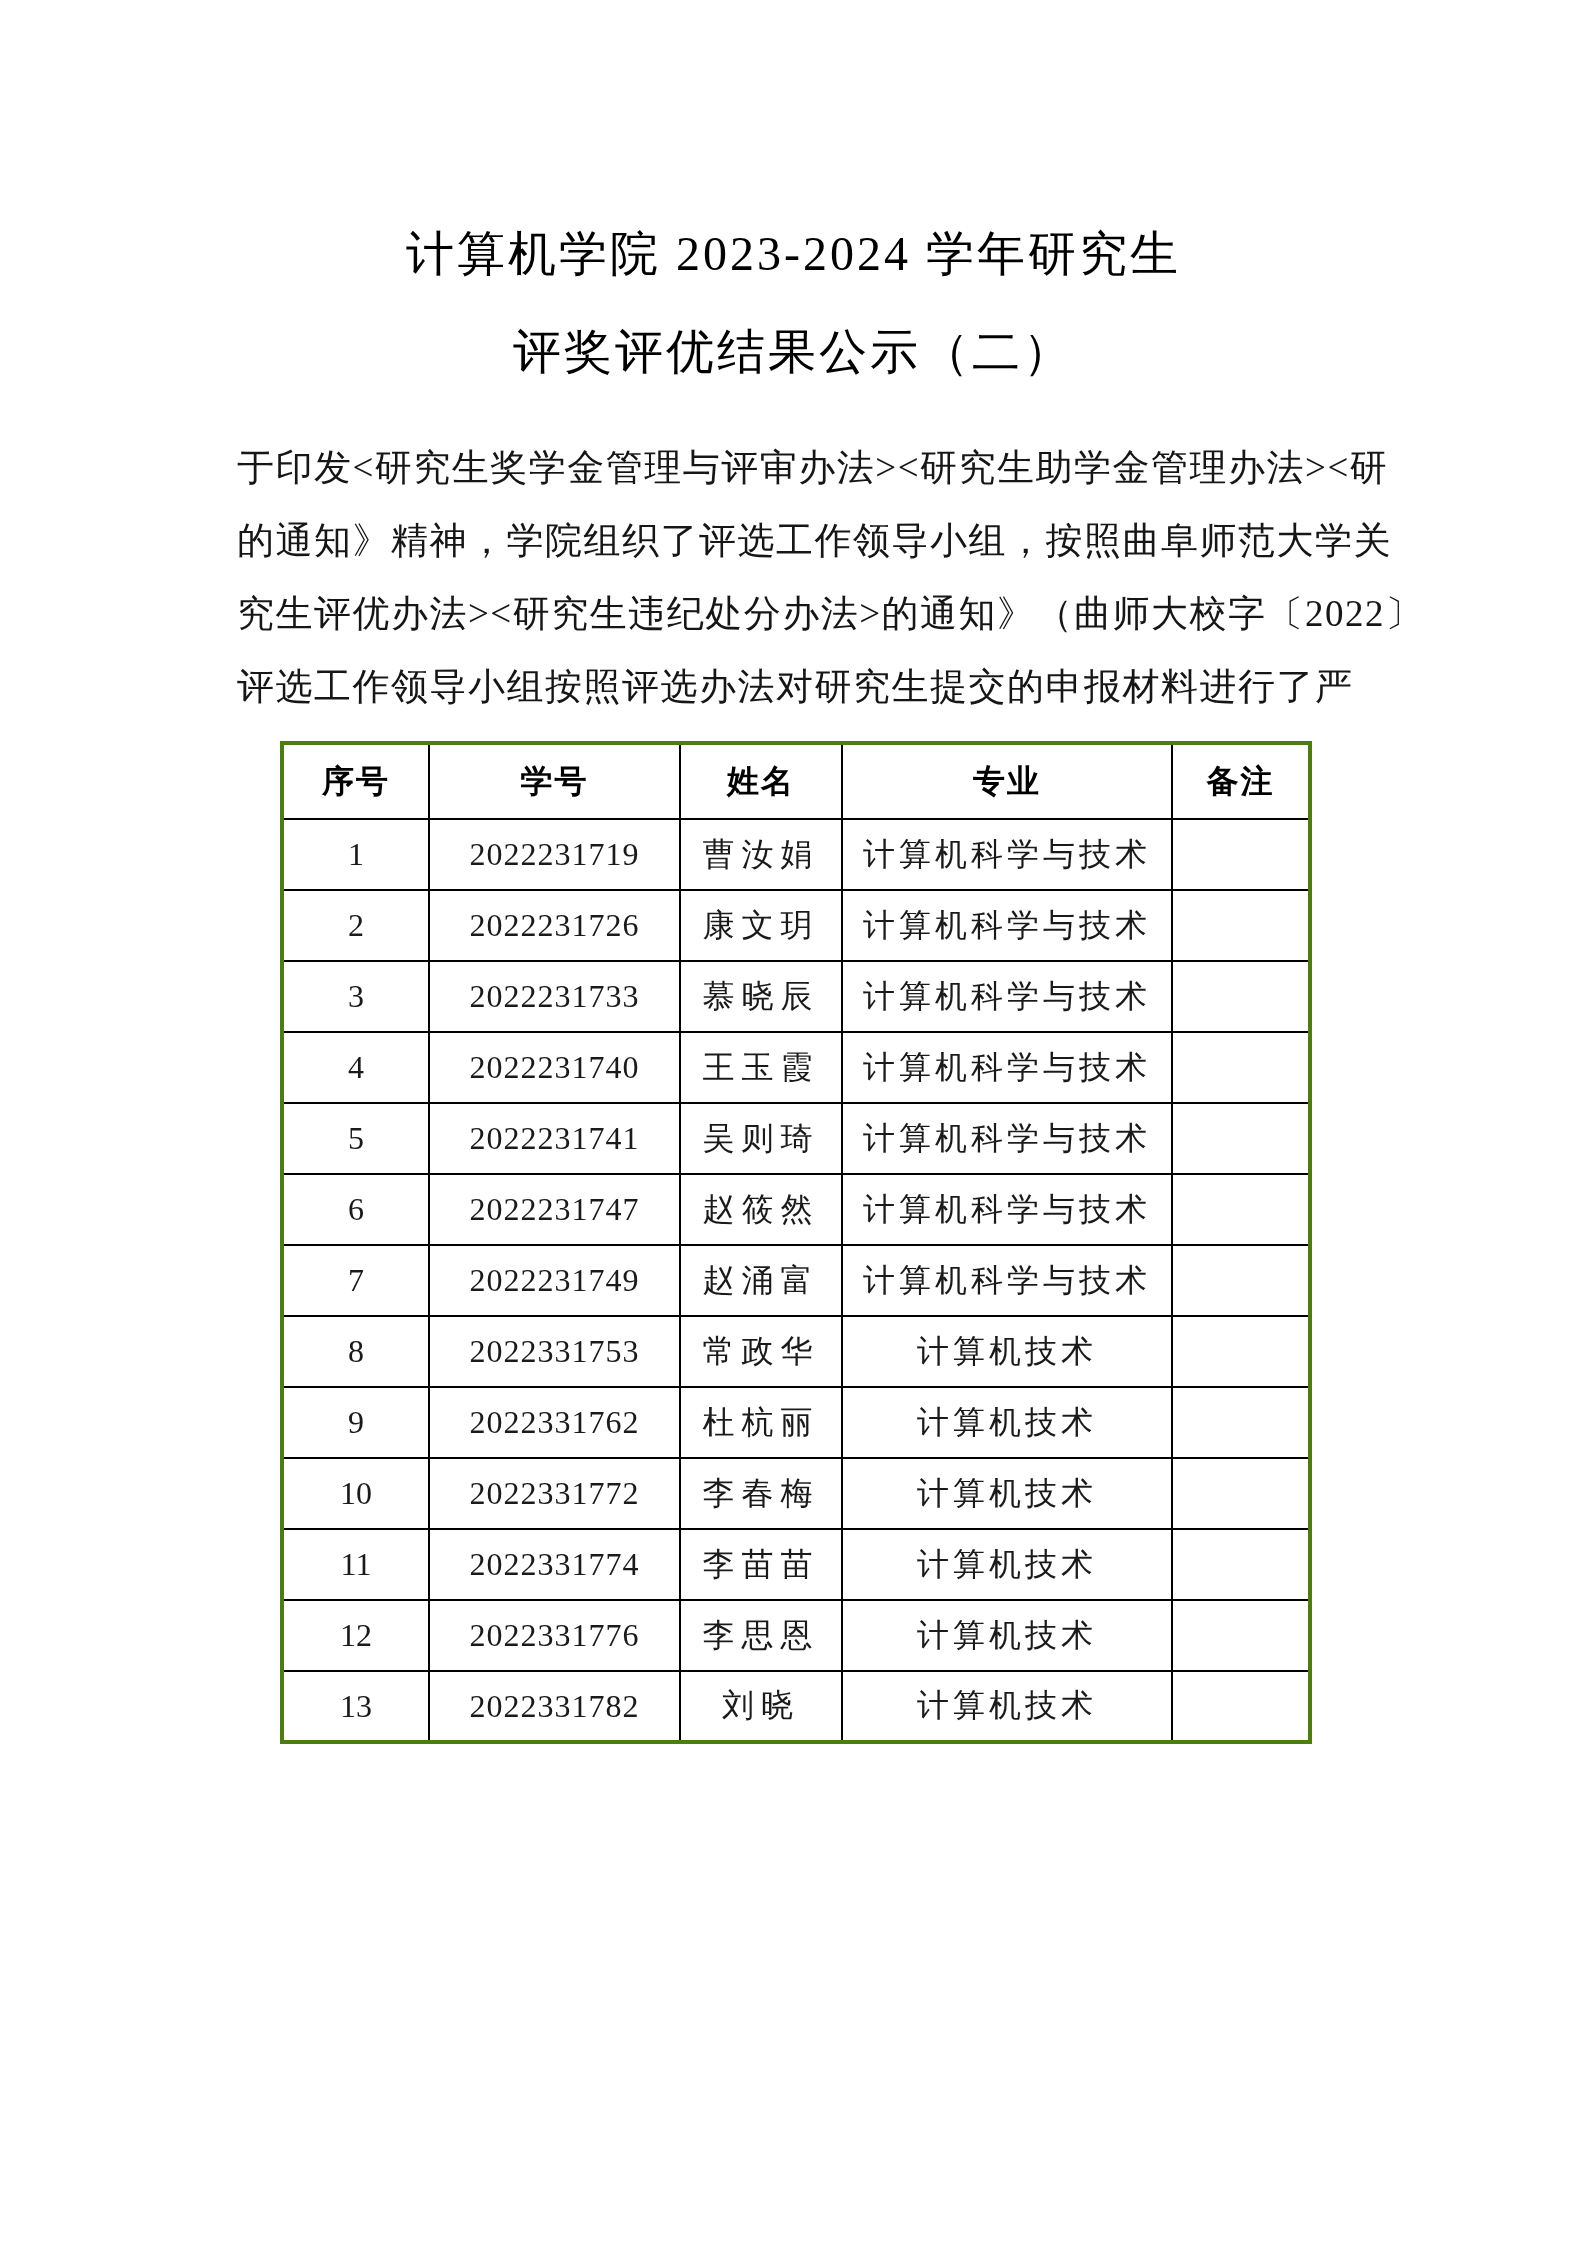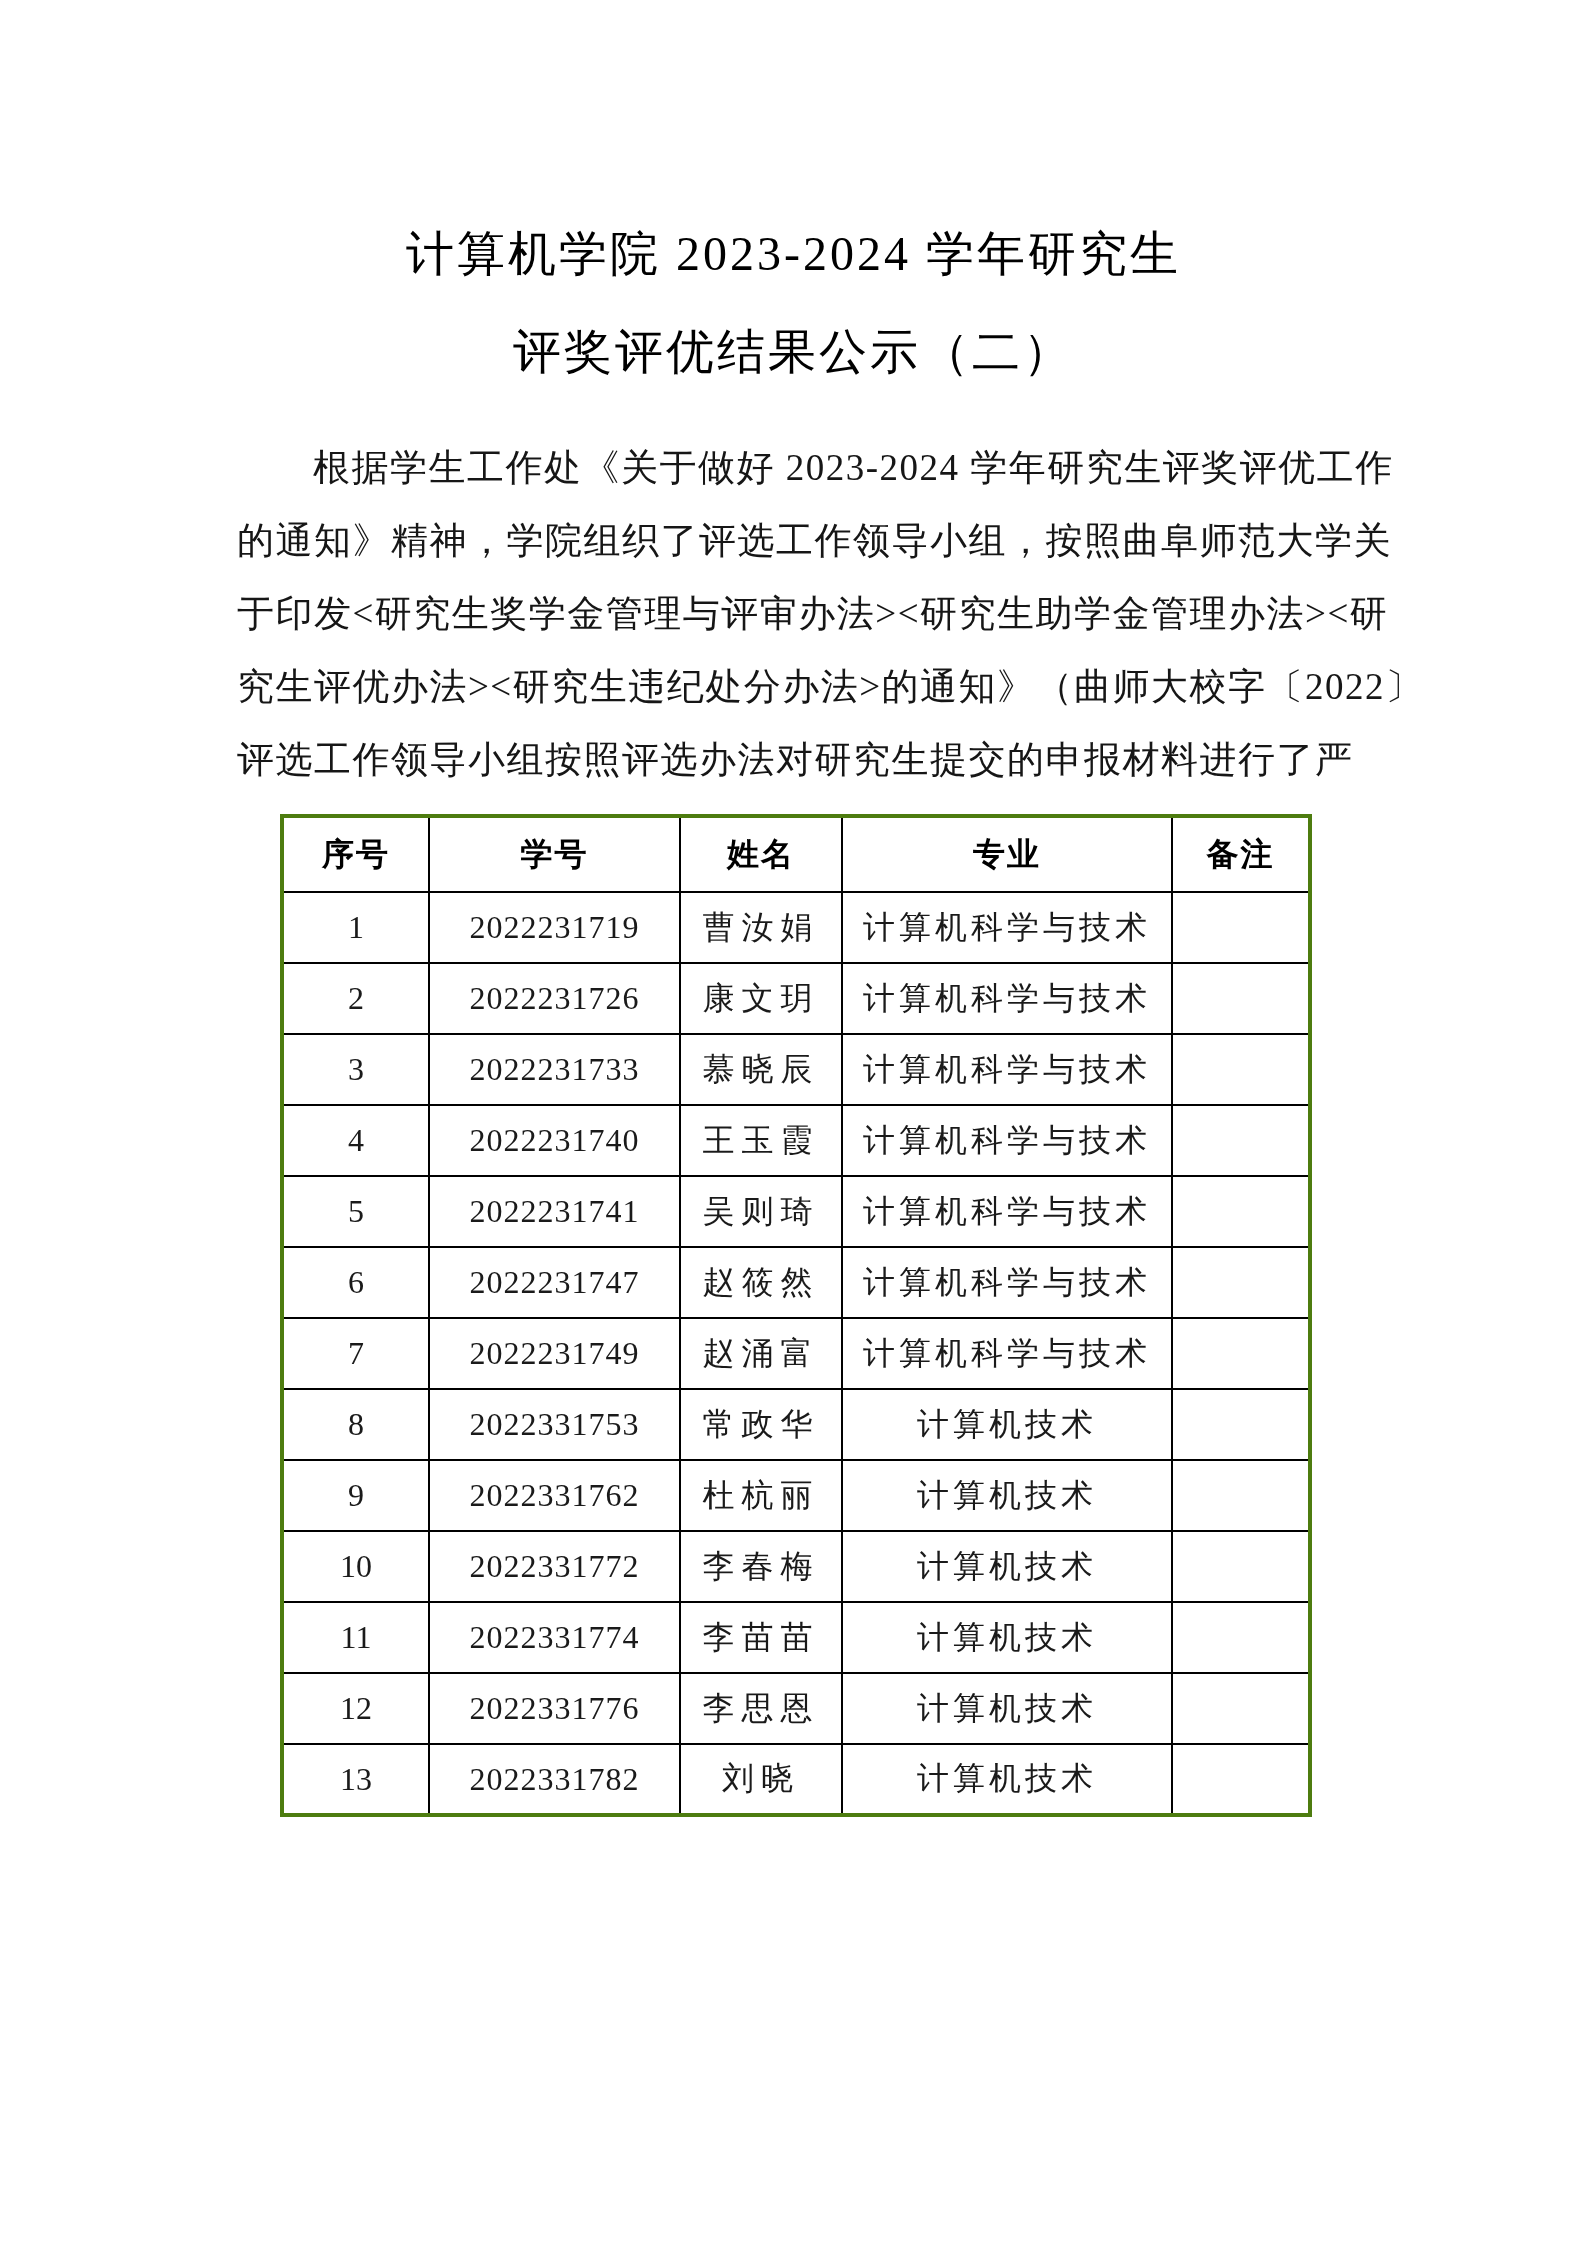--- a/index.html
+++ b/index.html
@@ -87,23 +87,22 @@
 <body>
 
 <div class="page">
 
   <div class="doc-title">
     <div class="title-line">计算机学院 2023-2024 学年研究生</div>
     <div class="title-line">评奖评优结果公示（二）</div>
   </div>
 
   <div class="paragraph">
-    <div class="para-line indent">根据学生工作处《关于做好 2023-2024 学年研究生评奖评优工作</div>
+    <div class="para-line">于印发&lt;研究生奖学金管理与评审办法&gt;&lt;研究生助学金管理办法&gt;&lt;研</div>
     <div class="para-line">的通知》精神，学院组织了评选工作领导小组，按照曲阜师范大学关</div>
-    <div class="para-line">于印发&lt;研究生奖学金管理与评审办法&gt;&lt;研究生助学金管理办法&gt;&lt;研</div>
     <div class="para-line">究生评优办法&gt;&lt;研究生违纪处分办法&gt;的通知》（曲师大校字〔2022〕</div>
     <div class="para-line">评选工作领导小组按照评选办法对研究生提交的申报材料进行了严</div>
   </div>
 
   <div class="table-wrap">
     <table class="results">
       <colgroup>
         <col style="width:147px">
         <col style="width:251px">
         <col style="width:162px">

